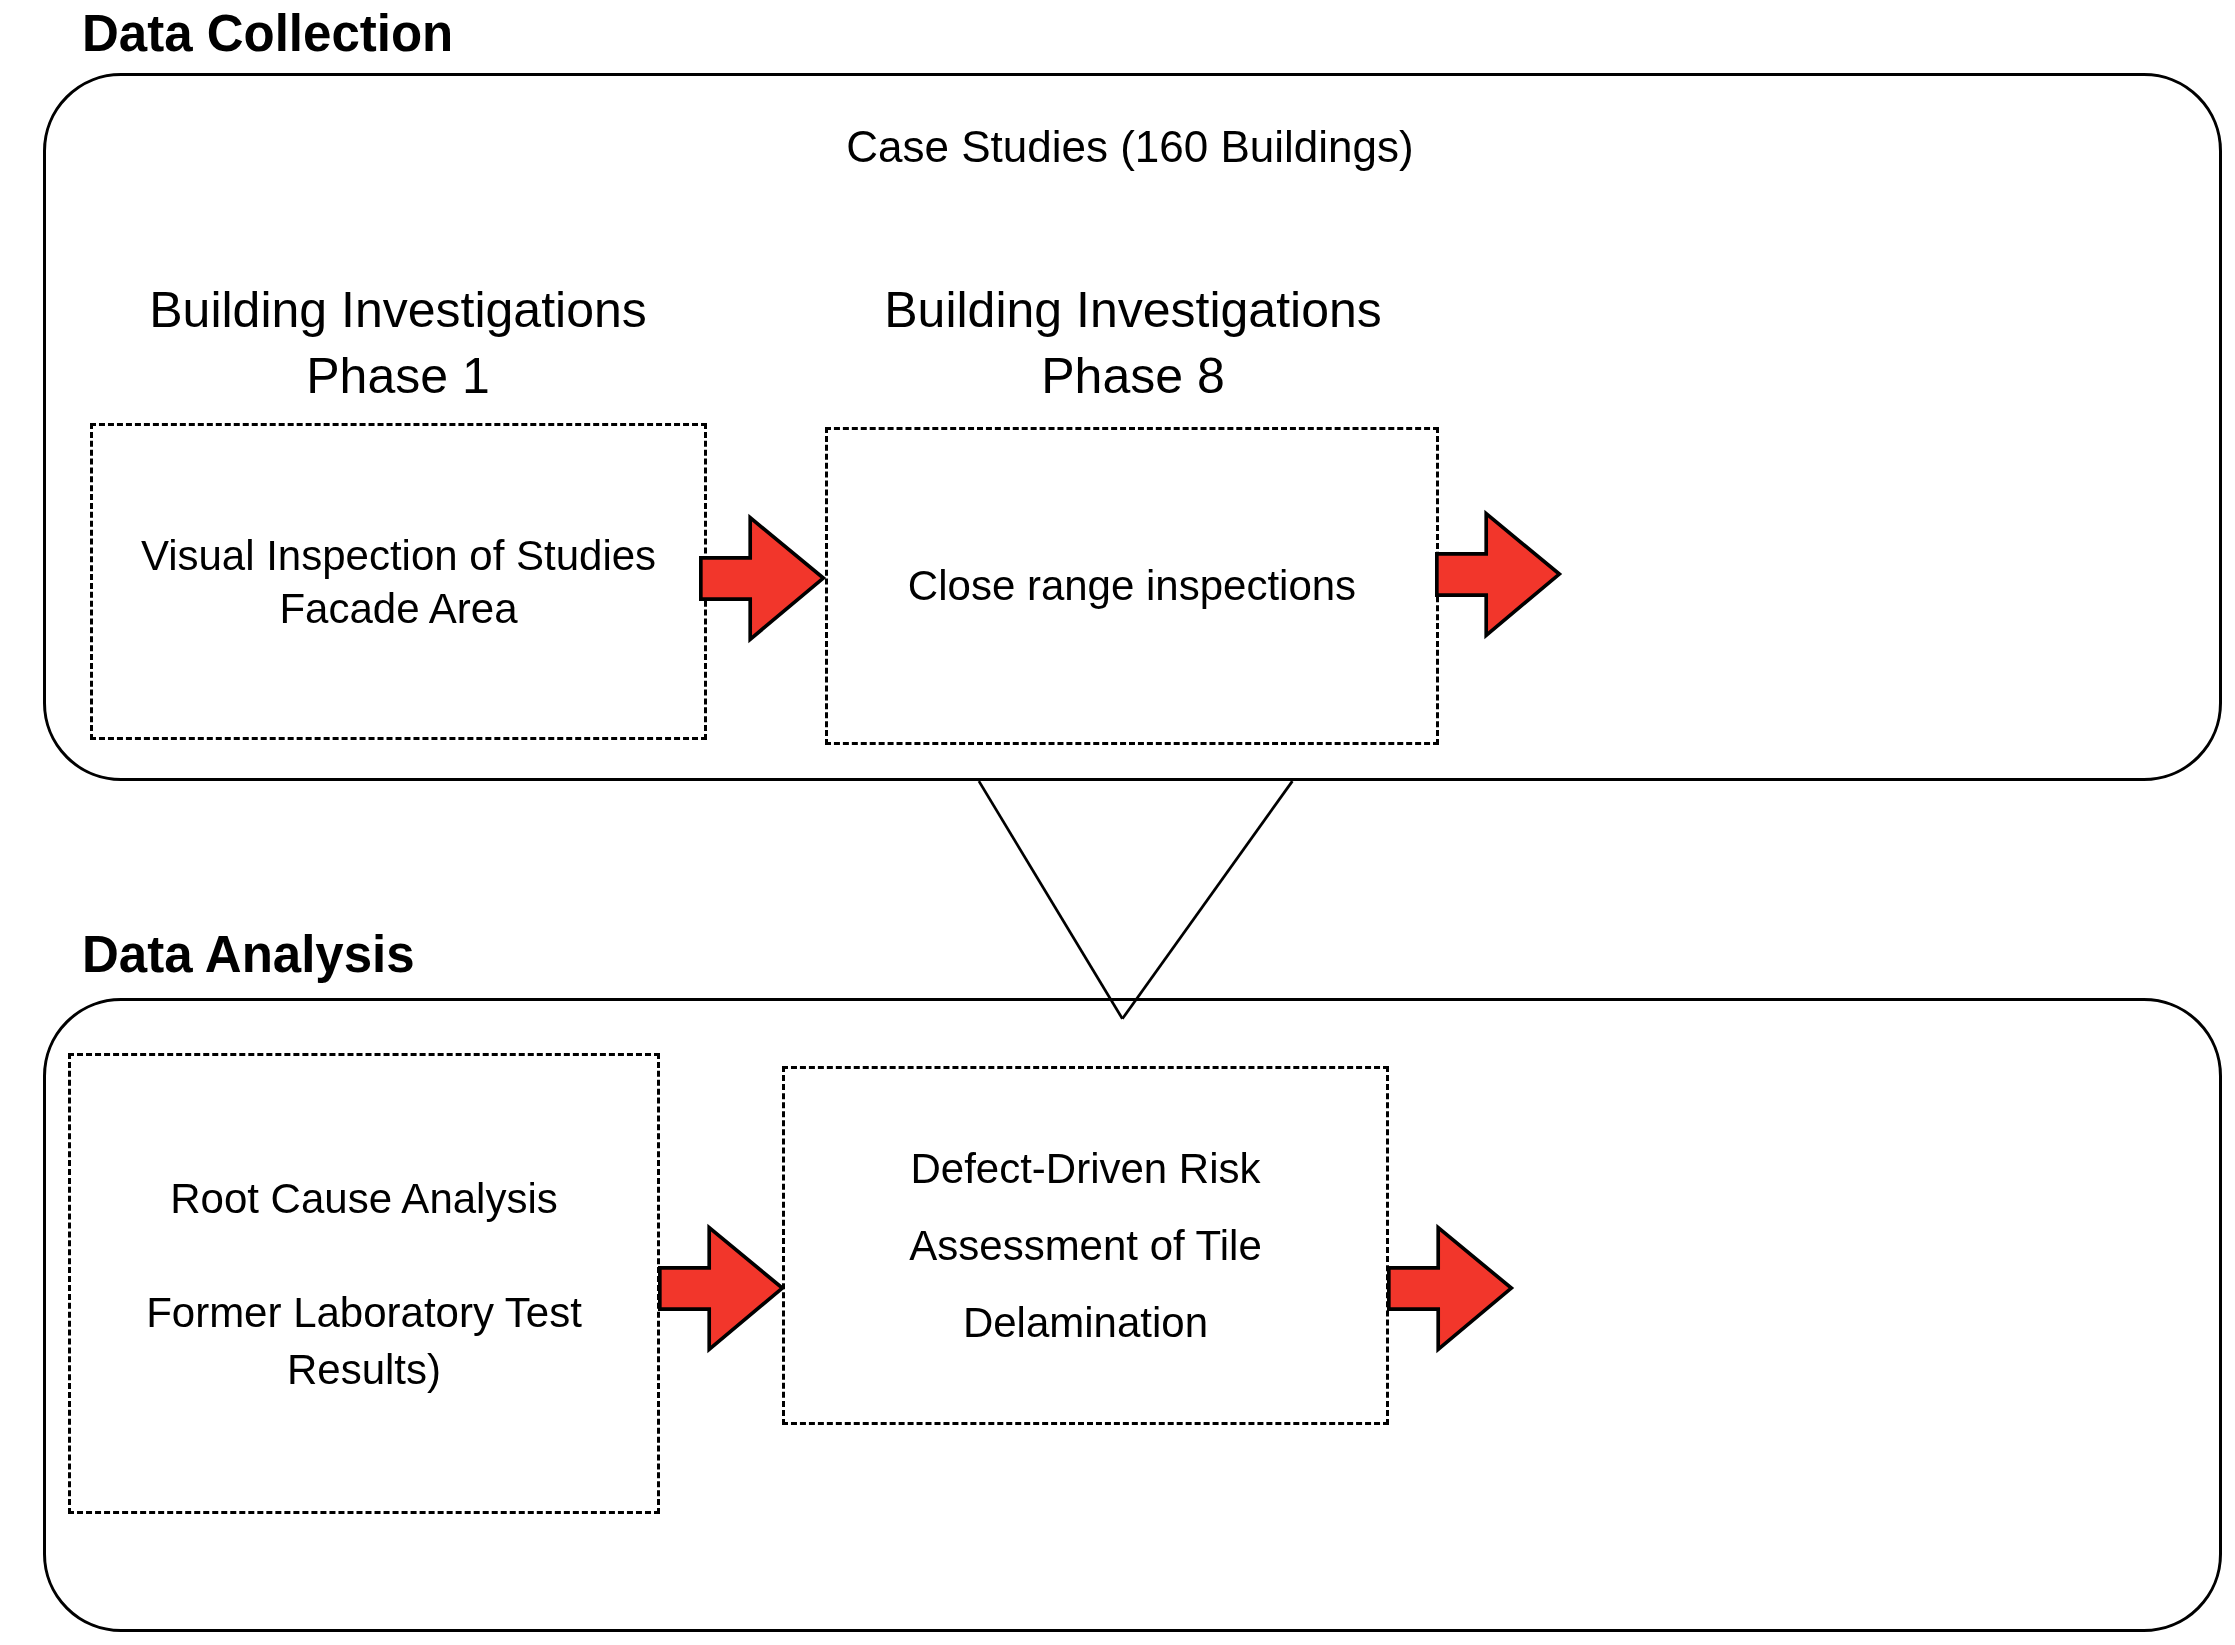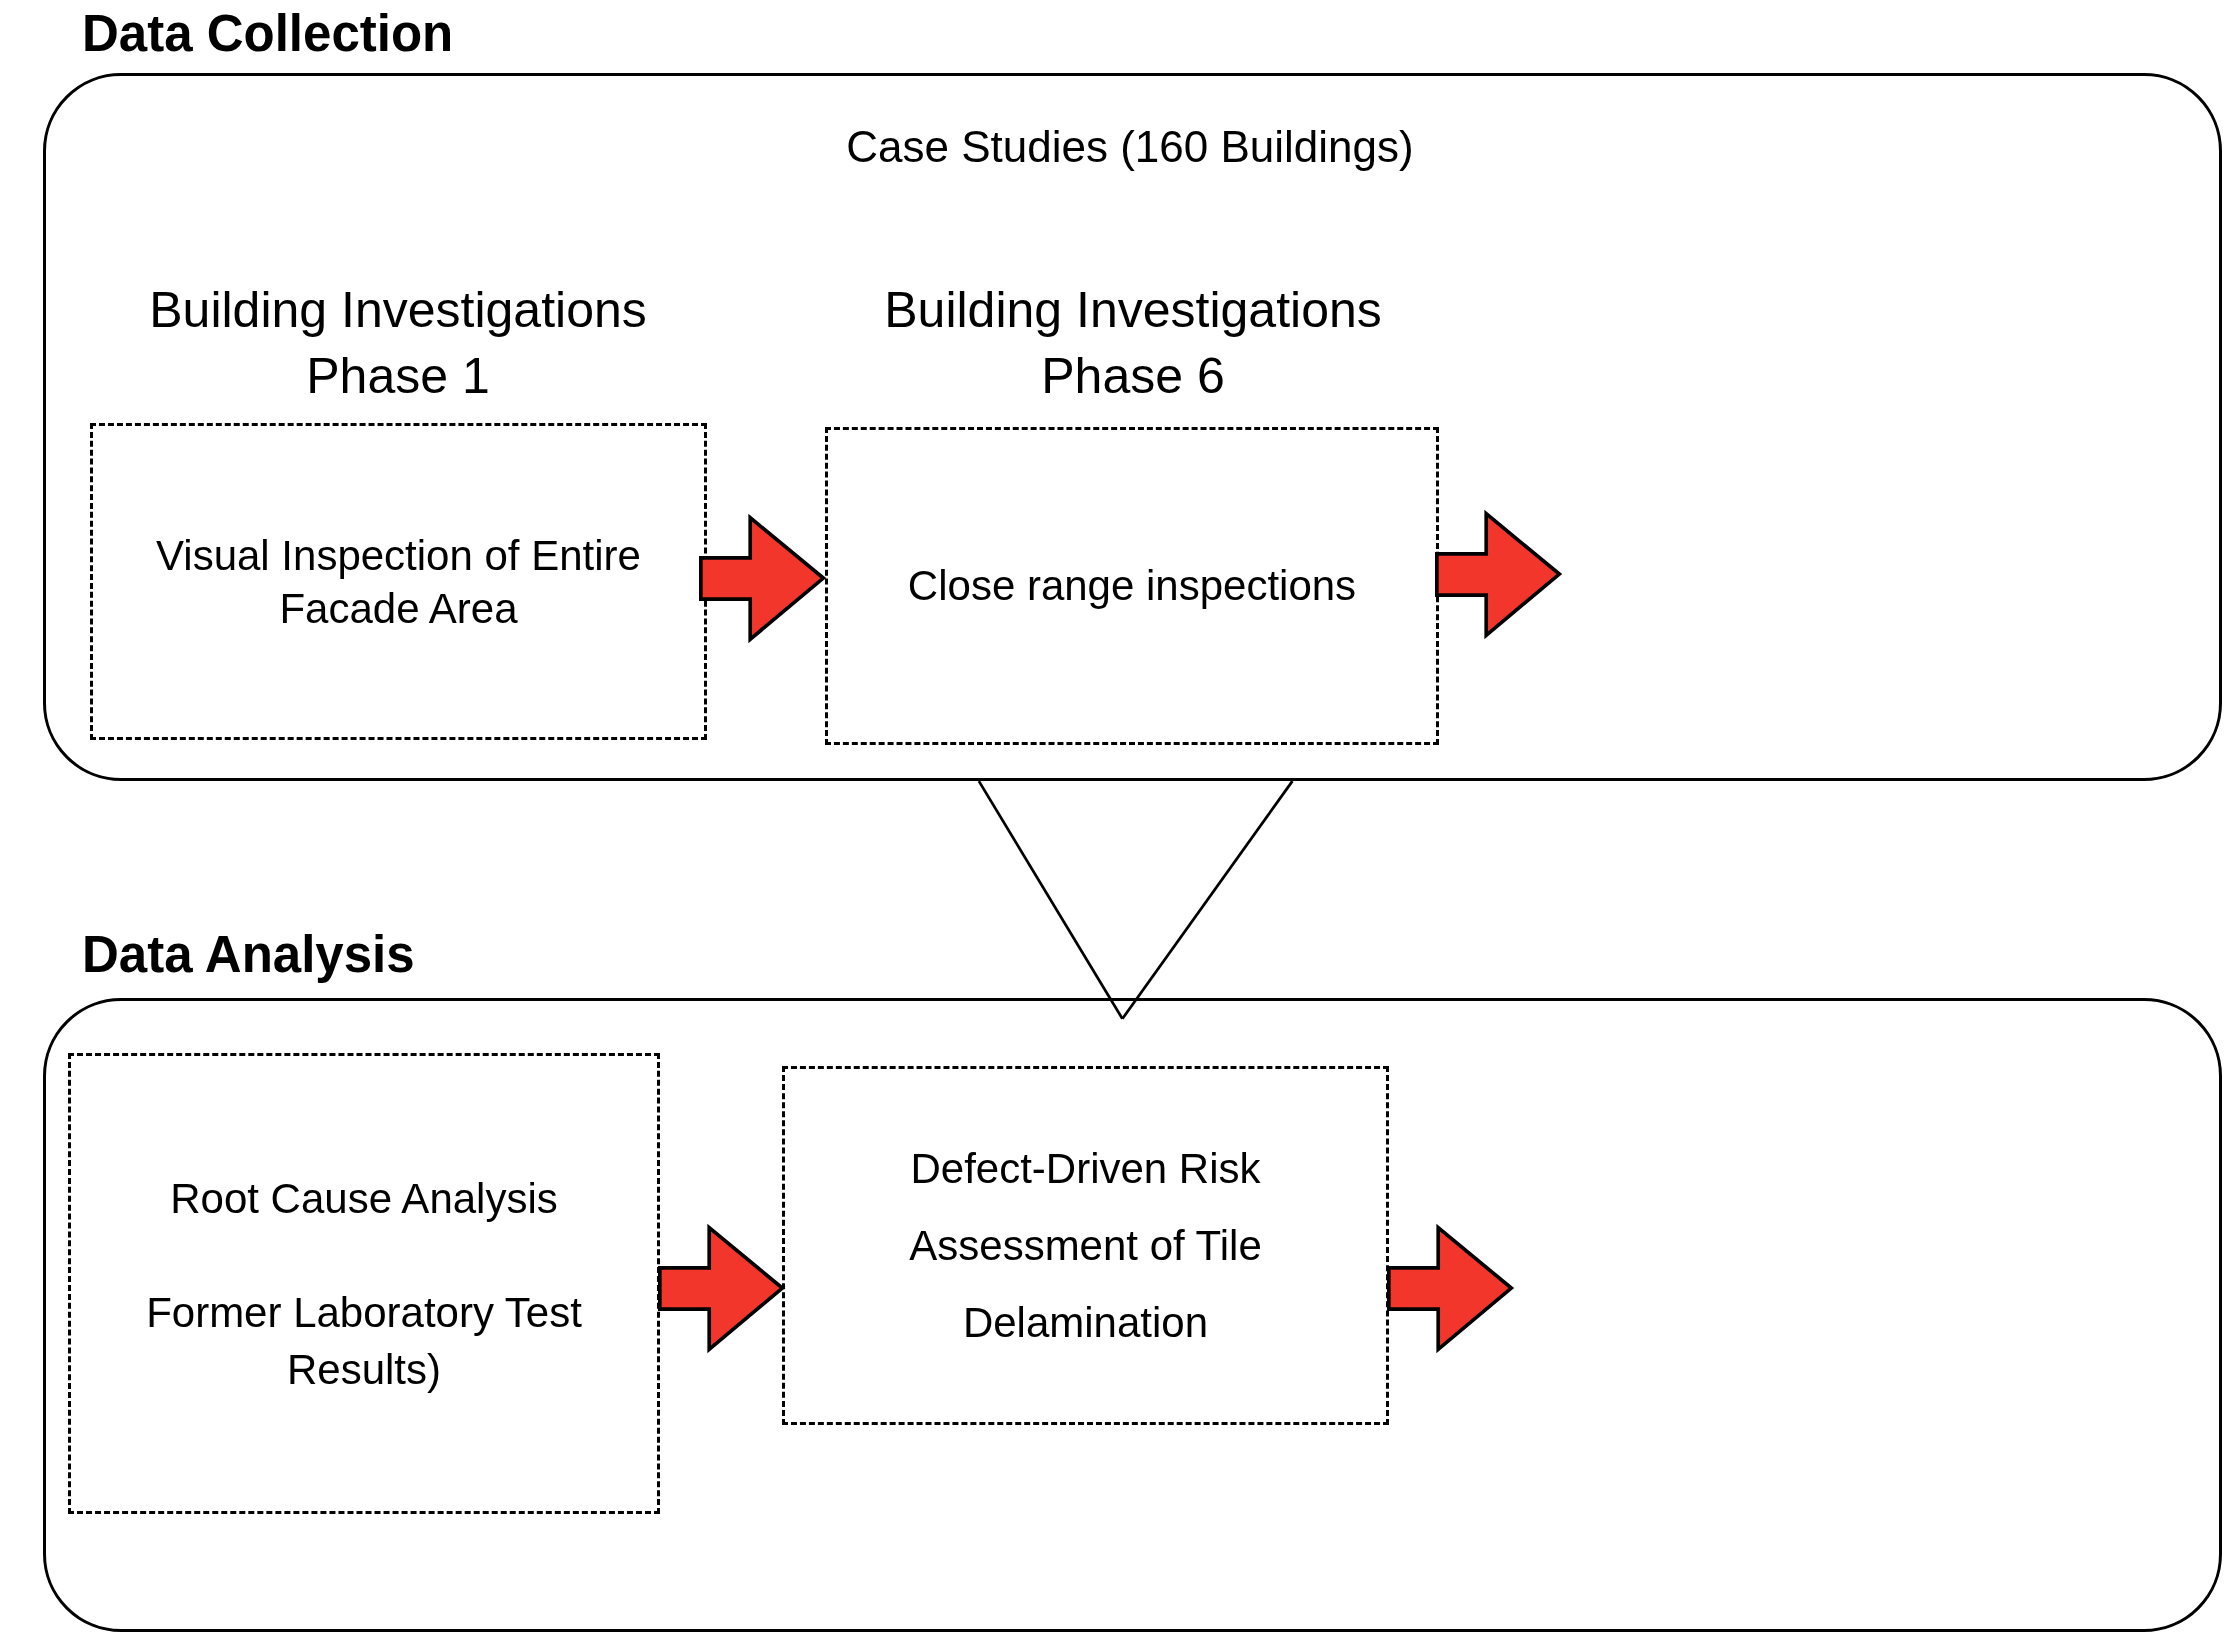--- a/index.html
+++ b/index.html
@@ -70,25 +70,25 @@
 
   <div class="panel-title" style="top:122px;">Case Studies (160 Buildings)</div>
 
   <div class="step-label" style="left:78px; top:277px; width:640px;">
     <div>Building Investigations</div>
     <div>Phase 1</div>
   </div>
 
   <div class="step-label" style="left:813px; top:277px; width:640px;">
     <div>Building Investigations</div>
-    <div>Phase 6</div>
+    <div>Phase 8</div>
   </div>
 
   <div class="dashed-box lh58" style="left:90px; top:423px; width:617px; height:317px;">
-    <div>Visual Inspection of Entire</div>
+    <div>Visual Inspection of Studies</div>
     <div>Facade Area</div>
   </div>
 
   <div class="dashed-box" style="left:825px; top:427px; width:614px; height:318px;">
     <div>Close range inspections</div>
   </div>
 
 
   <svg class="arrow-svg" style="left:699px; top:514px;" width="128" height="129" viewBox="0 0 140 141">
     <polygon points="2,48 56,48 56,4 136,70 56,137 56,93 2,93" stroke="#000000" stroke-width="4" stroke-linejoin="miter" fill="#F2362B"></polygon>

